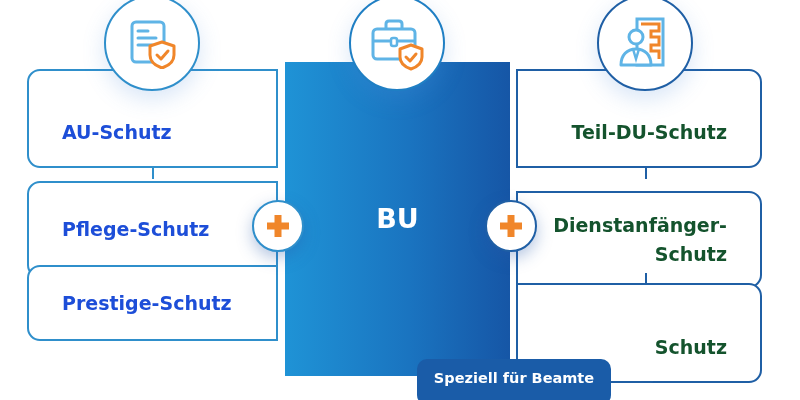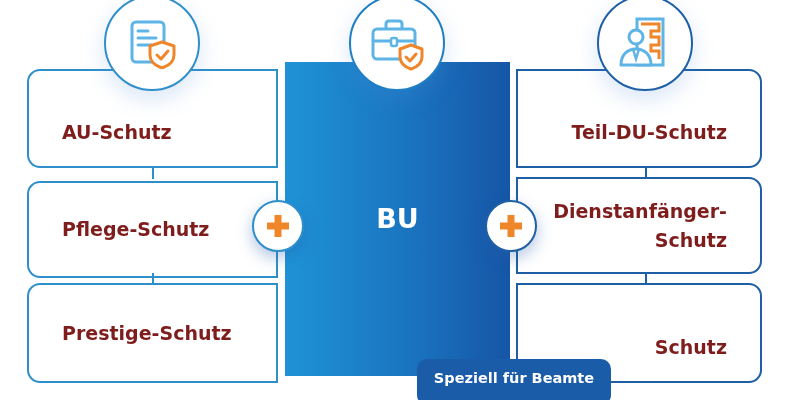--- a/index.html
+++ b/index.html
@@ -10,28 +10,28 @@
     }
     .box {
       position: absolute; box-sizing: border-box; background: #fff;
       display: flex; align-items: center;
       font-weight: bold; font-size: 19px; line-height: 29px;
     }
     .box.left {
       left: 27px; width: 251px;
       border: 2px solid #2f8fcb;
       border-radius: 13px 0 0 13px;
-      color: #7f1d1d;
+      color: #1d4ed8;
       justify-content: flex-start; padding-left: 33px;
     }
     .box.right {
       left: 516px; width: 246px;
       border: 2px solid #1f5fa5;
       border-radius: 0 13px 13px 0;
-      color: #7f1d1d;
+      color: #14532d;
       justify-content: flex-end; padding-right: 33px; text-align: right;
     }
     .connector {
       position: absolute; width: 2px; height: 12px;
     }
     .center-panel {
       position: absolute; left: 285px; top: 62px; width: 225px; height: 314px;
       background: linear-gradient(90deg, #1f93d6 0%, #1a74c0 55%, #1656a6 100%);
       display: flex; flex-direction: column; align-items: center; justify-content: center;
       color: #fff; font-weight: bold; font-size: 27px; line-height: 37px; text-align: center;
@@ -61,35 +61,35 @@
 <body>
 
 <div class="box left" style="top:69px;height:99px;padding-top:28px;">
   <span>AU-Schutz</span>
 </div>
 <div class="connector" style="left:152px;top:167px;background:#2f8fcb;"></div>
 <div class="box left" style="top:181px;height:97px;">
   <span>Pflege-Schutz</span>
 </div>
 <div class="connector" style="left:152px;top:273px;background:#2f8fcb;"></div>
-<div class="box left" style="top:283px;height:100px;">
+<div class="box left" style="top:265px;height:76px;">
   <span>Prestige-Schutz</span>
 </div>
 
 <div class="center-panel">
   <div class="t" style="padding-top:6px;">
     <span>BU</span><br>
   </div>
 </div>
 
 <div class="box right" style="top:69px;height:99px;padding-top:28px;">
   <span>Teil-DU-Schutz</span>
 </div>
 <div class="connector" style="left:645px;top:167px;background:#1f5fa5;"></div>
-<div class="box right" style="top:177px;height:97px;">
+<div class="box right" style="top:191px;height:97px;">
   <span>
     <span>Dienstanfänger-</span><br>
     <span>Schutz</span>
   </span>
 </div>
 <div class="connector" style="left:645px;top:273px;background:#1f5fa5;"></div>
 <div class="box right" style="top:283px;height:100px;">
   <span>
     <br>
     <span>Schutz</span>

